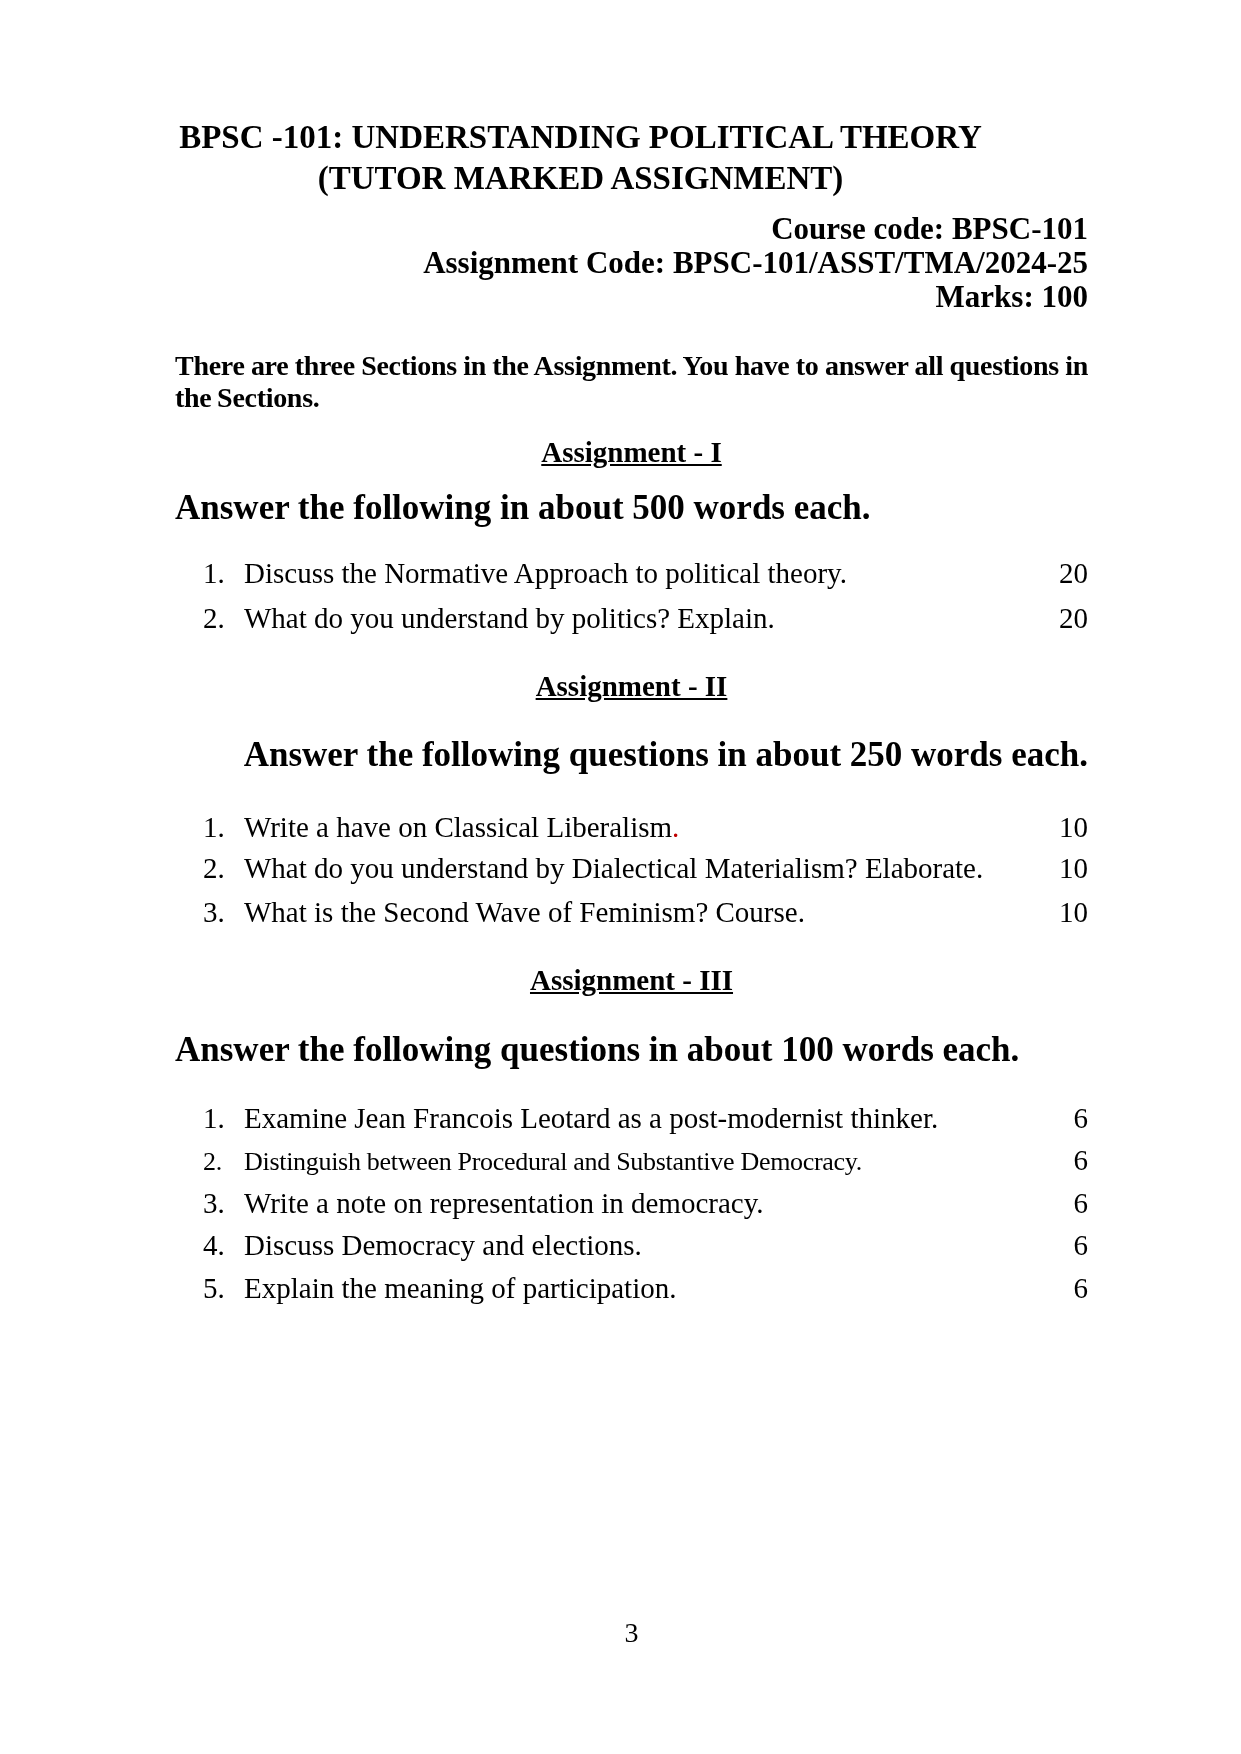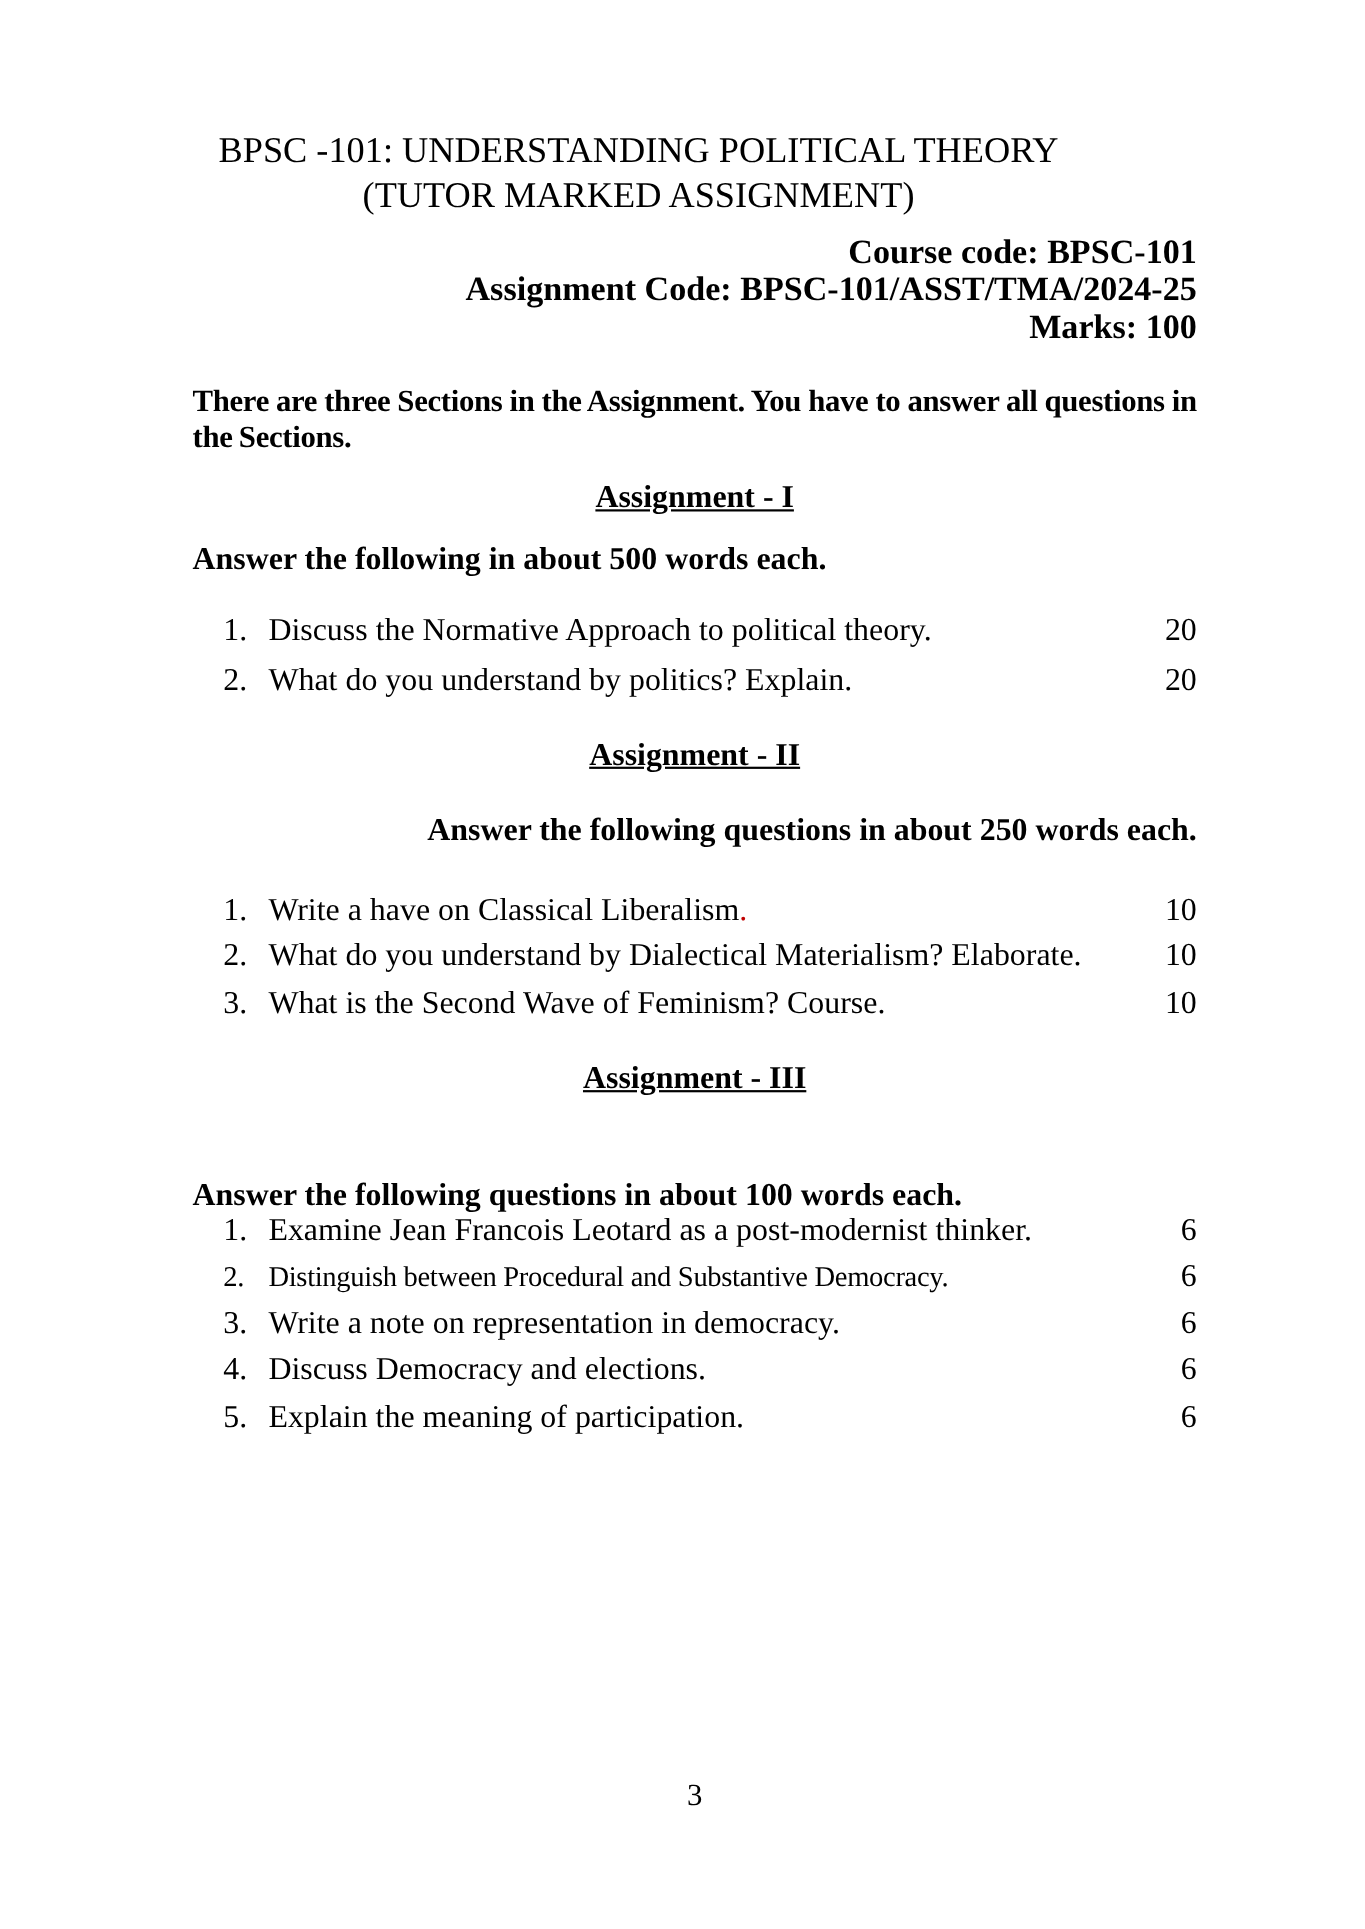--- a/index.html
+++ b/index.html
@@ -18,21 +18,21 @@
   }
   .abs {
     position: absolute;
     left: 175px;
     width: 913px;
   }
   .title-block {
     top: 117px;
     width: 811px;
     text-align: center;
-    font-weight: normal;
+    font-weight: bold;
     font-size: 33px;
     line-height: 41px;
     white-space: nowrap;
   }
   .meta-block {
     top: 212px;
     text-align: right;
     font-weight: bold;
     font-size: 31px;
     line-height: 34px;
@@ -52,21 +52,21 @@
     text-align: center;
     font-weight: bold;
     font-size: 29px;
     line-height: 34px;
     white-space: nowrap;
     text-decoration: underline;
   }
   .instruction {
     margin: 0;
     font-weight: bold;
-    font-size: 29px;
+    font-size: 35px;
     line-height: 34px;
     white-space: nowrap;
   }
   .qrow {
     display: flex;
     align-items: baseline;
     padding-left: 28px;
     box-sizing: border-box;
     font-size: 29px;
     line-height: 34px;
@@ -98,21 +98,21 @@
   .h-s1 { top: 435px; }
   .i-s1 { top: 491px; }
   .r-s1q1 { top: 556px; }
   .r-s1q2 { top: 601px; }
   .h-s2 { top: 669px; }
   .i-s2 { top: 738px; text-align: right; }
   .r-s2q1 { top: 810px; }
   .r-s2q2 { top: 851px; }
   .r-s2q3 { top: 895px; }
   .h-s3 { top: 963px; text-align: center; }
-  .i-s3 { top: 1069px; }
+  .i-s3 { top: 1033px; }
   .r-s3q1 { top: 1101px; }
   .r-s3q2 { top: 1143px; }
   .r-s3q3 { top: 1186px; }
   .r-s3q4 { top: 1228px; }
   .r-s3q5 { top: 1271px; }
 </style>
 </head>
 <body>
 
 <div class="page">

